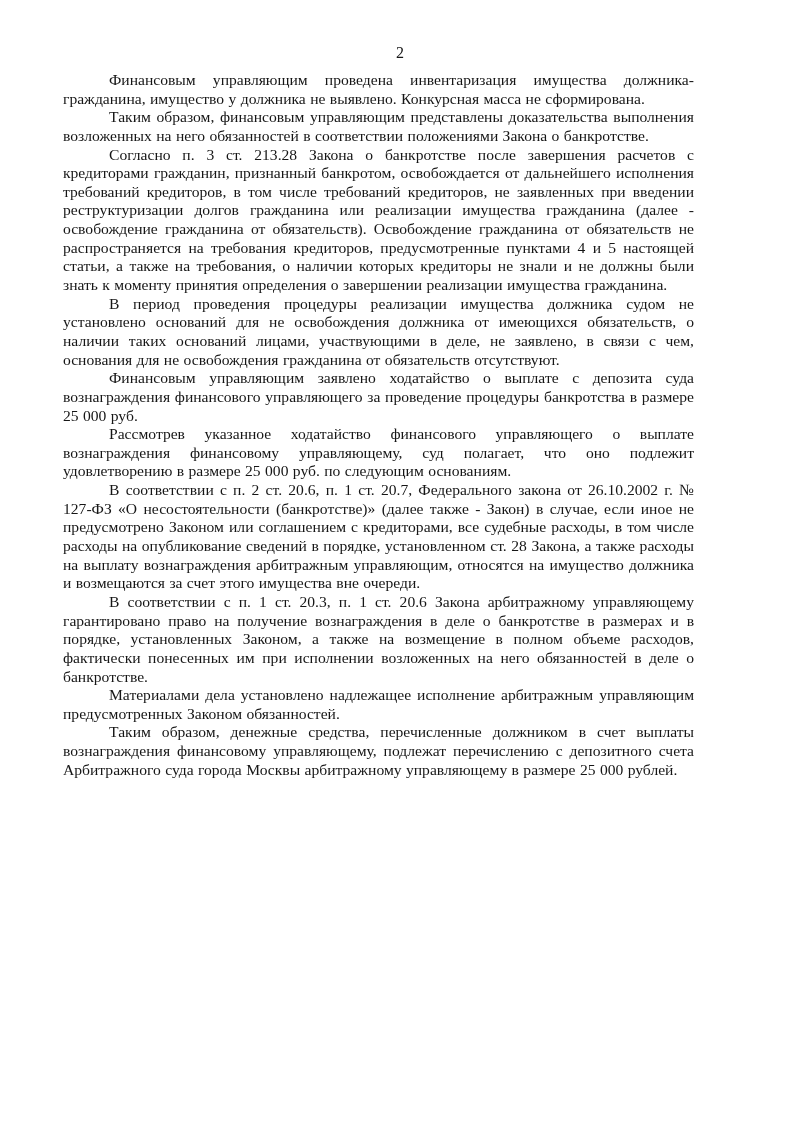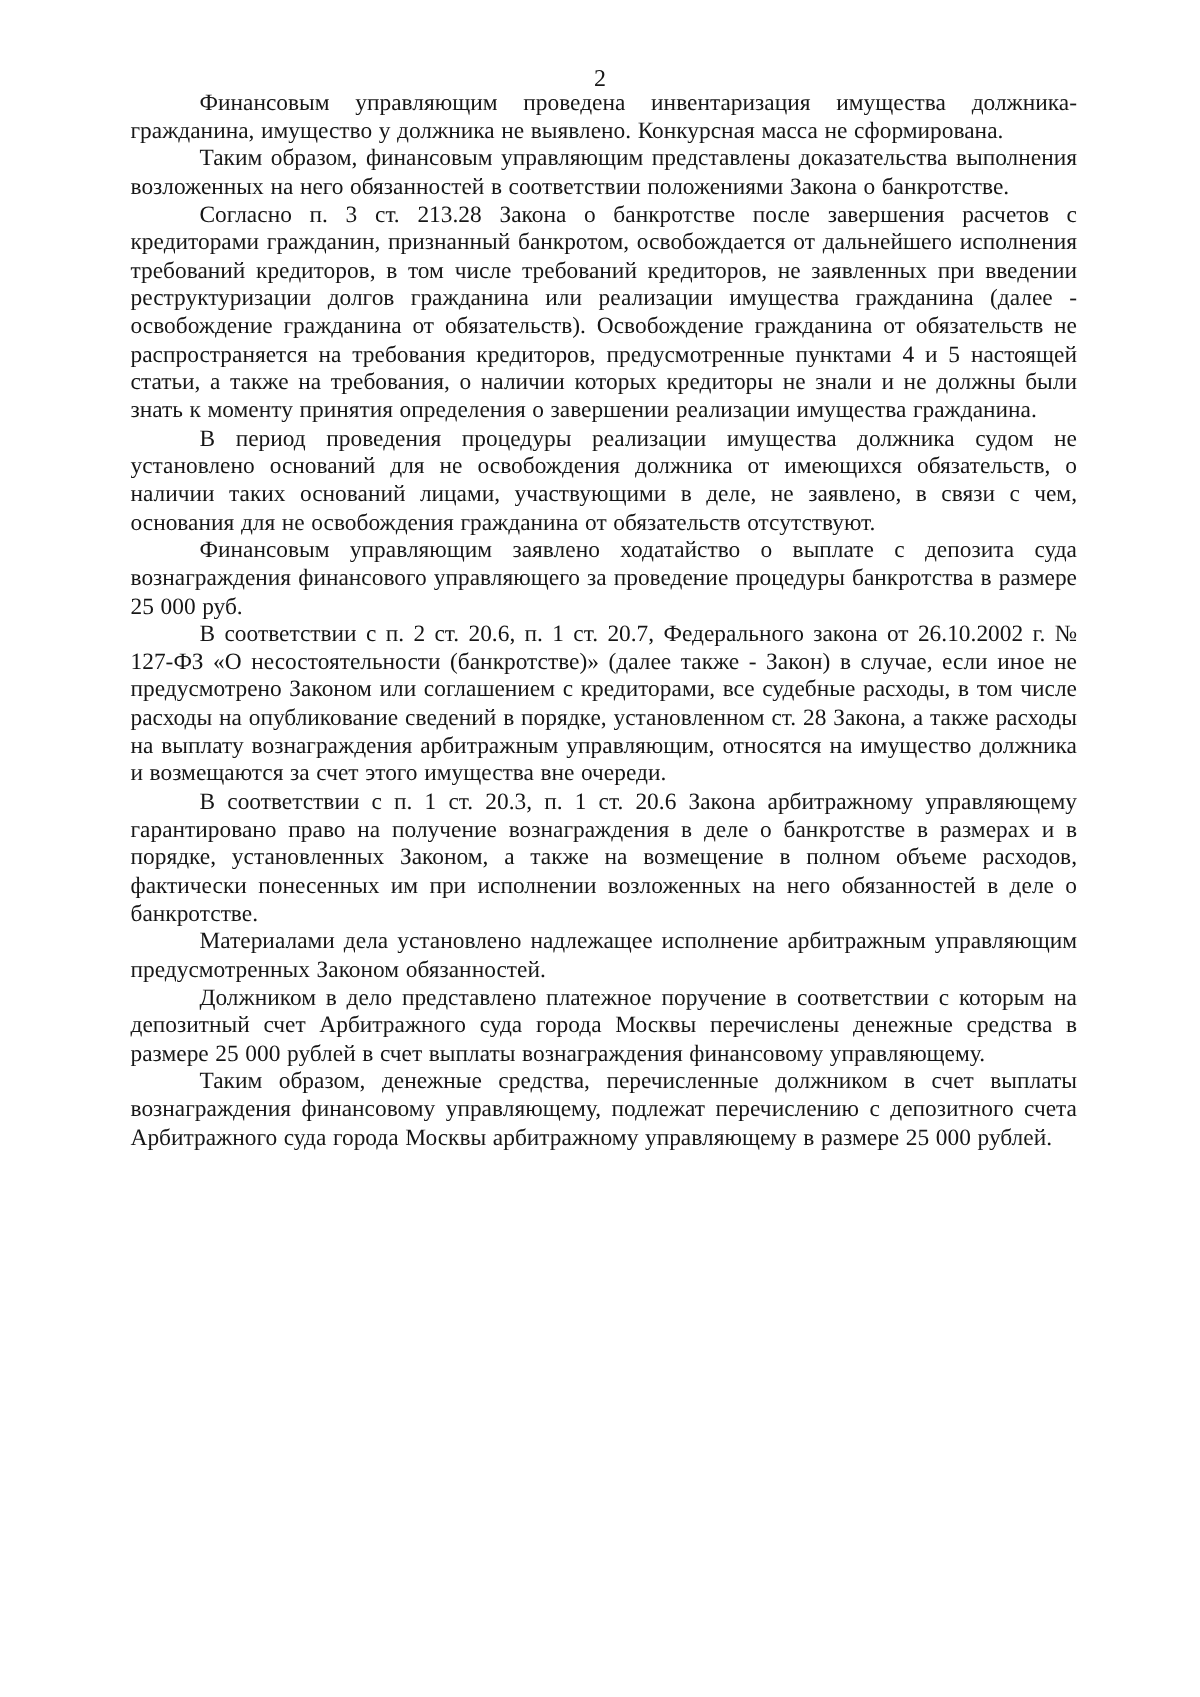--- a/index.html
+++ b/index.html
@@ -21,23 +21,22 @@
     top: 44px;
     left: 0;
     width: 100%;
     text-align: center;
     font-size: 16px;
     line-height: 18.6px;
   }
   .content {
     position: absolute;
     left: 63px;
-    top: 60px;
+    top: 71px;
     width: 631px;
-    margin-left: 24px;
   }
   .content p {
     margin: 0;
     padding: 0;
     font-size: 15.6px;
     line-height: 18.64px;
     text-align: justify;
     text-indent: 46px;
     word-spacing: 0.5px;
   }
@@ -47,19 +46,19 @@
 
 <div class="page">
   <div class="page-number">2</div>
 
   <div class="content">
     <p>Финансовым управляющим  проведена инвентаризация имущества должника-гражданина, имущество у должника не выявлено. Конкурсная масса не сформирована.</p>
     <p>Таким образом, финансовым управляющим представлены доказательства выполнения возложенных на него обязанностей в соответствии положениями Закона о банкротстве.</p>
     <p>Согласно п. 3 ст. 213.28 Закона о банкротстве после завершения расчетов с кредиторами гражданин, признанный банкротом, освобождается от дальнейшего исполнения требований кредиторов, в том числе требований кредиторов, не заявленных при введении реструктуризации долгов гражданина или реализации имущества гражданина (далее - освобождение гражданина от обязательств). Освобождение гражданина от обязательств не распространяется на требования кредиторов, предусмотренные пунктами 4 и 5 настоящей статьи, а также на требования, о наличии которых кредиторы не знали и не должны были знать к моменту принятия определения о завершении реализации имущества гражданина.</p>
     <p>В период проведения процедуры реализации имущества должника судом не установлено оснований для не освобождения должника от имеющихся обязательств, о наличии таких оснований лицами, участвующими в деле, не заявлено, в связи с чем, основания для не освобождения гражданина от обязательств отсутствуют.</p>
     <p>Финансовым управляющим заявлено ходатайство о выплате с депозита суда вознаграждения финансового управляющего за проведение процедуры банкротства в размере 25 000 руб.</p>
+    <p>Рассмотрев указанное ходатайство финансового управляющего о выплате вознаграждения финансовому управляющему, суд полагает, что оно подлежит удовлетворению в размере 25 000 руб. по следующим основаниям.</p>
     <p>В соответствии с п. 2 ст. 20.6, п. 1 ст. 20.7, Федерального закона от 26.10.2002 г. № 127-ФЗ «О несостоятельности (банкротстве)» (далее также - Закон) в случае, если иное не предусмотрено Законом или соглашением с кредиторами, все судебные расходы, в том числе расходы на опубликование сведений в порядке, установленном ст. 28 Закона, а также расходы на выплату вознаграждения арбитражным управляющим, относятся на имущество должника и возмещаются за счет этого имущества вне очереди.</p>
     <p>В соответствии с п. 1 ст. 20.3, п. 1 ст. 20.6 Закона арбитражному управляющему гарантировано право на получение вознаграждения в деле о банкротстве в размерах и в порядке, установленных Законом, а также на возмещение в полном объеме расходов, фактически понесенных им при исполнении возложенных на него обязанностей в деле о банкротстве.</p>
     <p>Материалами дела установлено надлежащее исполнение арбитражным управляющим предусмотренных Законом обязанностей.</p>
-    <p>Должником в дело представлено платежное поручение в соответствии с которым на депозитный счет Арбитражного суда города Москвы перечислены денежные средства в размере 25 000 рублей в счет выплаты вознаграждения финансовому управляющему.</p>
     <p>Таким образом, денежные средства, перечисленные должником в счет выплаты вознаграждения финансовому управляющему, подлежат перечислению с депозитного счета Арбитражного суда города Москвы арбитражному управляющему в размере 25 000 рублей.</p>
   </div>
 </div>
 
 </body></html>

